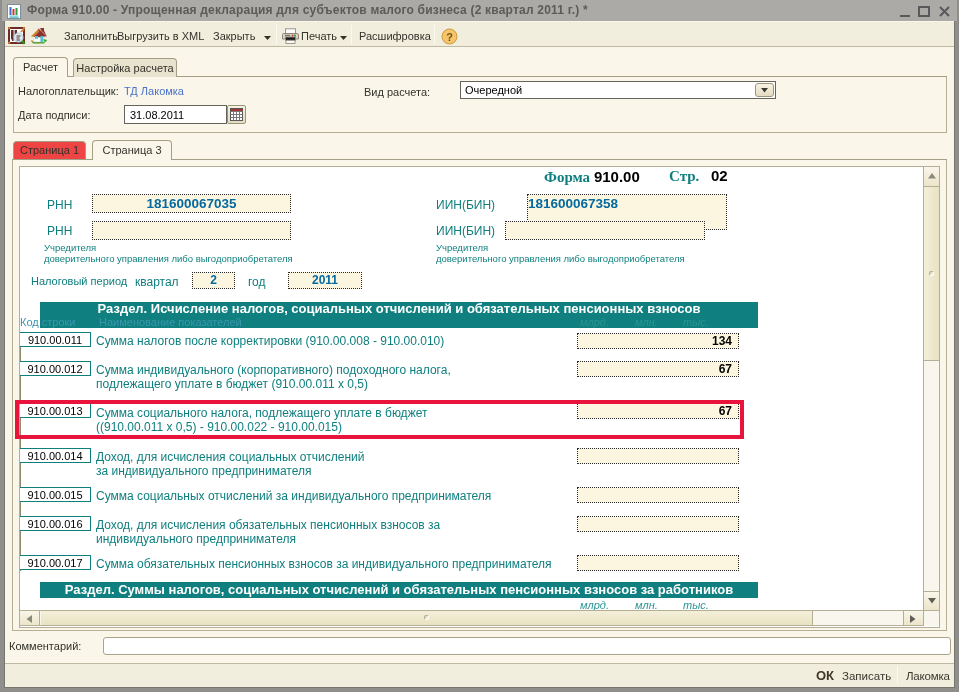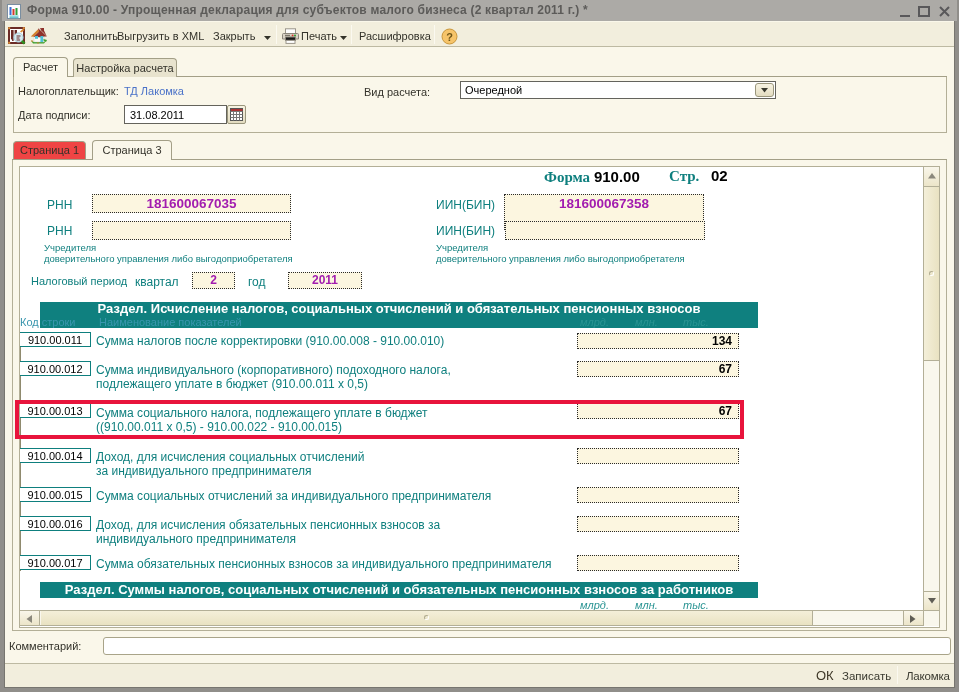--- a/index.html
+++ b/index.html
@@ -1,18 +1,18 @@
 <!DOCTYPE html>
 <html><head><meta charset="utf-8"><style>
 *{margin:0;padding:0;box-sizing:border-box}
 html,body{width:959px;height:692px;overflow:hidden}
 body{font-family:"Liberation Sans",sans-serif;position:relative;background:#908E8A;font-size:11px}
 .a{position:absolute}
 .teal{color:#0E7F7E}
-.dot{position:absolute;background:#FCF6E0;border:1px dotted #2a2a2a;font-weight:bold;color:#a21caf}
+.dot{position:absolute;background:#FCF6E0;border:1px dotted #2a2a2a;font-weight:bold;color:#0369a1}
 .codebox{position:absolute;left:0;width:71px;height:15px;background:#fff;border:1px solid #0E7F7E;border-left:none;color:#000;font-size:11px;text-align:center;line-height:14px}
 .val{position:absolute;left:557px;width:162px;height:16px;background:#FCF6E0;border:1px dotted #2a2a2a;font-weight:bold;color:#000;font-size:12px;text-align:right;padding-right:6px;line-height:14px}
 .rowtxt{position:absolute;left:76px;color:#0E7F7E;font-size:12px;line-height:14px;white-space:nowrap}
 .band{position:absolute;left:20px;width:718px;background:#0F807F;color:#fff;font-weight:bold;font-size:13px;text-align:center}
 .tb{position:absolute;color:#33322a;font-size:11px;white-space:nowrap}
 .sep{position:absolute;width:1px;background:#c9c5ad;border-right:1px solid #fbf9f0}
 .unit{position:absolute;color:#2a9493;font-size:11px;font-style:italic}
 </style></head>
 <body>
 
@@ -133,21 +133,21 @@
 <div class="a" style="left:524px;top:1px;font-family:'Liberation Serif',serif;font-size:15px;font-weight:bold;color:#0E7F7E">Форма <span style="font-family:'Liberation Sans',sans-serif;color:#000;font-size:15px">910.00</span></div>
 <div class="a" style="left:649px;top:1px;font-family:'Liberation Serif',serif;font-size:15px;font-weight:bold;color:#0E7F7E">Стр.</div>
     <div class="a" style="left:691px;top:0;font-size:15px;font-weight:bold;color:#000">02</div>
 <div class="a teal" style="left:27px;top:31px;font-size:12px">РНН</div>
 <div class="dot" style="left:72px;top:27px;width:199px;height:19px;font-size:13.5px;text-align:center;line-height:17px">181600067035</div>
 <div class="a teal" style="left:27px;top:57px;font-size:12px">РНН</div>
 <div class="dot" style="left:72px;top:54px;width:199px;height:19px"></div>
 <div class="a teal" style="left:24px;top:75px;font-size:9.5px">Учредителя</div>
 <div class="a teal" style="left:24px;top:86px;font-size:9.5px">доверительного управления либо выгодоприобретателя</div>
 <div class="a teal" style="left:416px;top:31px;font-size:12px">ИИН(БИН)</div>
-<div class="dot" style="left:484px;top:27px;width:200px;height:36px;font-size:13.5px;text-align:center;line-height:17px">181600067358</div>
+<div class="dot" style="left:507px;top:27px;width:200px;height:36px;font-size:13.5px;text-align:left;line-height:17px">181600067358</div>
 <div class="a teal" style="left:416px;top:57px;font-size:12px">ИИН(БИН)</div>
 <div class="dot" style="left:485px;top:54px;width:200px;height:19px"></div>
 <div class="a teal" style="left:416px;top:75px;font-size:9.5px">Учредителя</div>
 <div class="a teal" style="left:416px;top:86px;font-size:9.5px">доверительного управления либо выгодоприобретателя</div>
 <div class="a teal" style="left:11px;top:108px;font-size:11px">Налоговый период</div>
 <div class="a teal" style="left:115px;top:108px;font-size:12px">квартал</div>
 <div class="dot" style="left:172px;top:105px;width:43px;height:17px;font-size:12px;text-align:center;line-height:15px">2</div>
 <div class="a teal" style="left:228px;top:108px;font-size:12px">год</div>
 <div class="dot" style="left:268px;top:105px;width:74px;height:17px;font-size:12px;text-align:center;line-height:15px">2011</div>
 <div class="band" style="top:135px;height:26px;line-height:14px">Раздел. Исчисление налогов, социальных отчислений и обязательных пенсионных взносов</div>
@@ -206,16 +206,16 @@
 <div class="a" style="left:424px;top:615px;width:5px;height:5px;border-radius:50%;border:1px solid #b0ab8f;border-bottom-color:#fff;border-right-color:#fff"></div>
 <div class="a" style="left:903px;top:611px;width:20px;height:14px;background:linear-gradient(#f9f6ea,#ece5c9);border-left:1px solid #B3AF97"></div>
 <svg class="a" style="left:910px;top:615px" width="6" height="8">
     <path d="M0 0 v8 L5.5 4 z" fill="#5f5d55"></path>
   </svg>
 
 <div class="a" style="left:9px;top:640px;color:#33322a">Комментарий:</div>
 <div class="a" style="left:103px;top:637px;width:848px;height:18px;background:#fff;border:1px solid #A9A489;border-radius:3px"></div>
 
 <div class="a" style="left:5px;top:663px;width:949px;height:24px;background:#F2EEDD;border-top:1px solid #BDB9A2"></div>
-<div class="a" style="left:816px;top:668px;color:#3f3828;font-size:13px;font-weight:normal">ОК</div>
+<div class="a" style="left:816px;top:668px;color:#3f3828;font-size:13px;font-weight:bold">ОК</div>
 <div class="a" style="left:842px;top:670px;color:#3a3a30;font-size:11.5px">Записать</div>
 <div class="sep" style="left:897px;top:666px;height:18px"></div>
 <div class="a" style="left:906px;top:670px;color:#3a3a30;font-size:11.5px;letter-spacing:-0.2px">Лакомка</div>
 
 </body></html>

